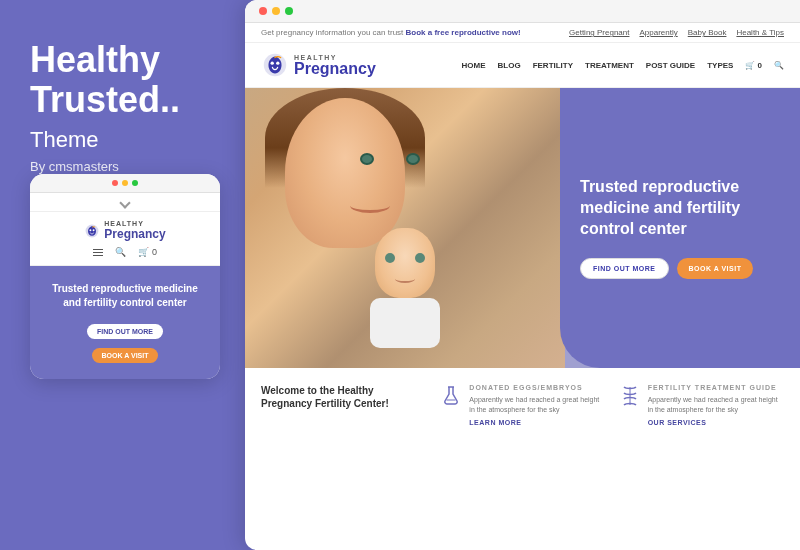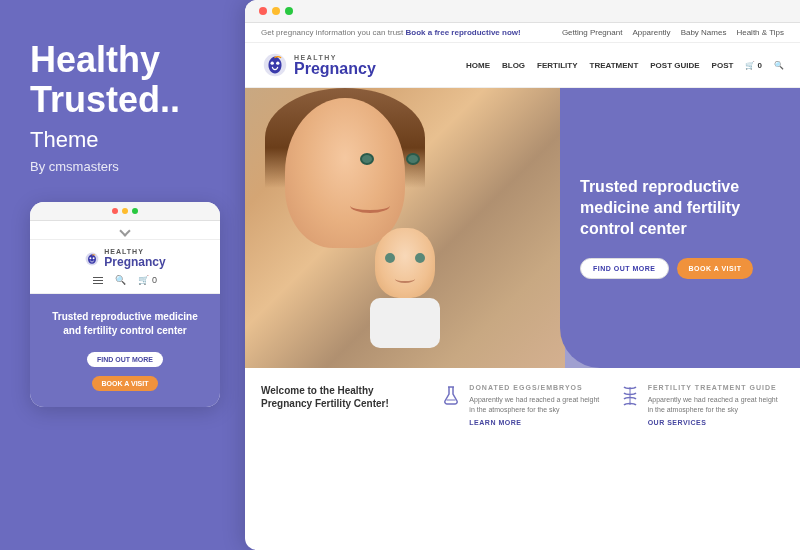--- a/index.html
+++ b/index.html
@@ -37,21 +37,20 @@
     .theme-subtitle {
       color: #fff;
       font-size: 22px;
       font-weight: 400;
       margin-bottom: 6px;
     }
 
     .theme-by {
       color: rgba(255,255,255,0.85);
       font-size: 13px;
-      margin-bottom: 28px;
     }
 
     
     .mobile-mockup {
       background: #fff;
       border-radius: 14px;
       width: 190px;
       padding: 0;
       overflow: hidden;
       box-shadow: 0 4px 20px rgba(0,0,0,0.18);
@@ -226,20 +225,21 @@
       color: #4646a0;
       font-weight: 700;
       cursor: pointer;
     }
 
     .promo-nav-links {
       display: flex;
       gap: 10px;
       color: #555;
       font-size: 8px;
+      text-decoration: underline;
     }
 
     
     .main-nav {
       background: #fff;
       padding: 8px 16px;
       display: flex;
       align-items: center;
       justify-content: space-between;
       border-bottom: 1px solid #eee;
@@ -632,21 +632,21 @@
   </div>
 
   <div class="promo-bar">
     <div>
       <span>Get pregnancy information you can trust</span>
       <span class="promo-link">Book a free reproductive now!</span>
     </div>
     <div class="promo-nav-links">
       <span>Getting Pregnant</span>
       <span>Apparently</span>
-      <span>Baby Names</span>
+      <span>Baby Book</span>
       <span>Health &amp; Tips</span>
     </div>
   </div>
 
   <div class="main-nav">
     <div class="logo-area">
       <svg class="logo-icon-svg" viewBox="0 0 30 30">
         <circle cx="15" cy="15" r="12" fill="#3a3aaa" opacity="0.15"></circle>
         <path d="M15 6 C12 6 8 10 8 15 C8 20 11 24 15 24 C19 24 22 20 22 15 C22 10 18 6 15 6Z" fill="#3a3aaa"></path>
         <path d="M12 17 C12 17 13 20 15 20 C17 20 18 17 18 17" stroke="#fff" stroke-width="1.2" fill="none"></path>
@@ -658,21 +658,21 @@
         <span class="logo-healthy-text">HEALTHY</span>
         <span class="logo-pregnancy-text">Pregnancy</span>
       </div>
     </div>
     <div class="nav-links">
       <span>HOME</span>
       <span>BLOG</span>
       <span>FERTILITY</span>
       <span>TREATMENT</span>
       <span>POST GUIDE</span>
-      <span>POST</span>
+      <span>TYPES</span>
       <span>🛒 0</span>
       <span>🔍</span>
     </div>
   </div>
 
   <div class="hero-section">
 
     <div class="hero-image-area">
       <div class="hero-photo">
 

